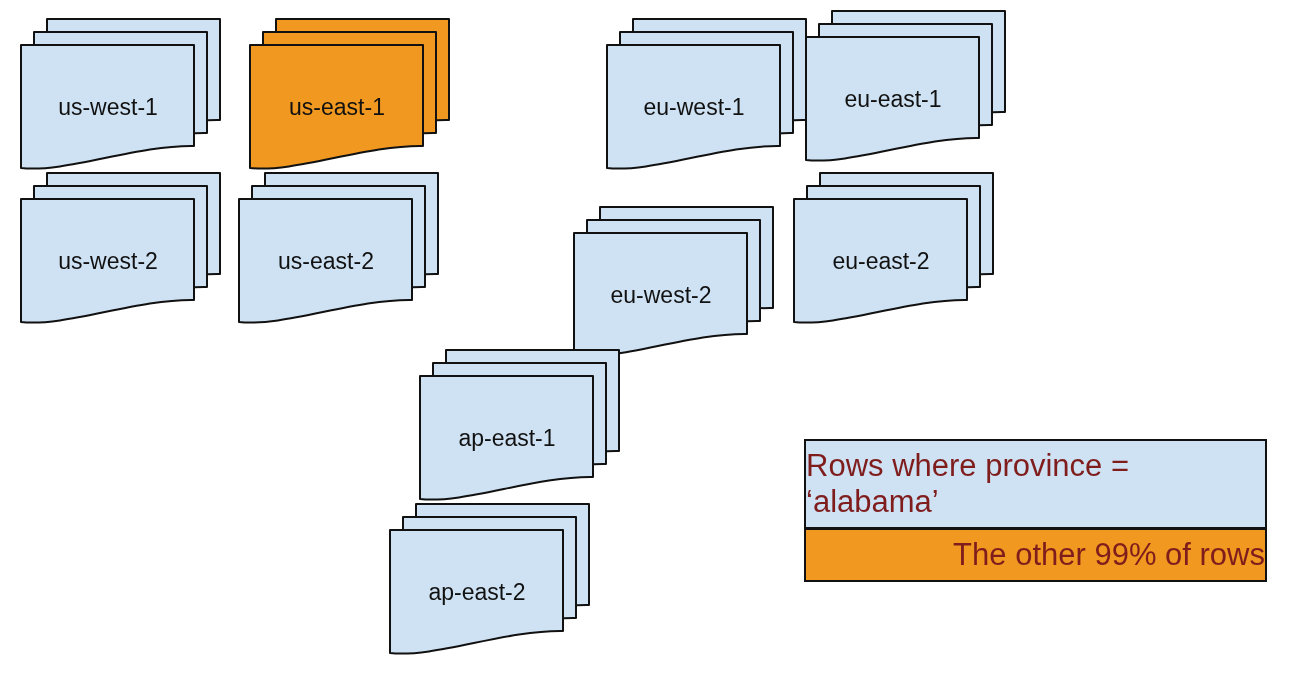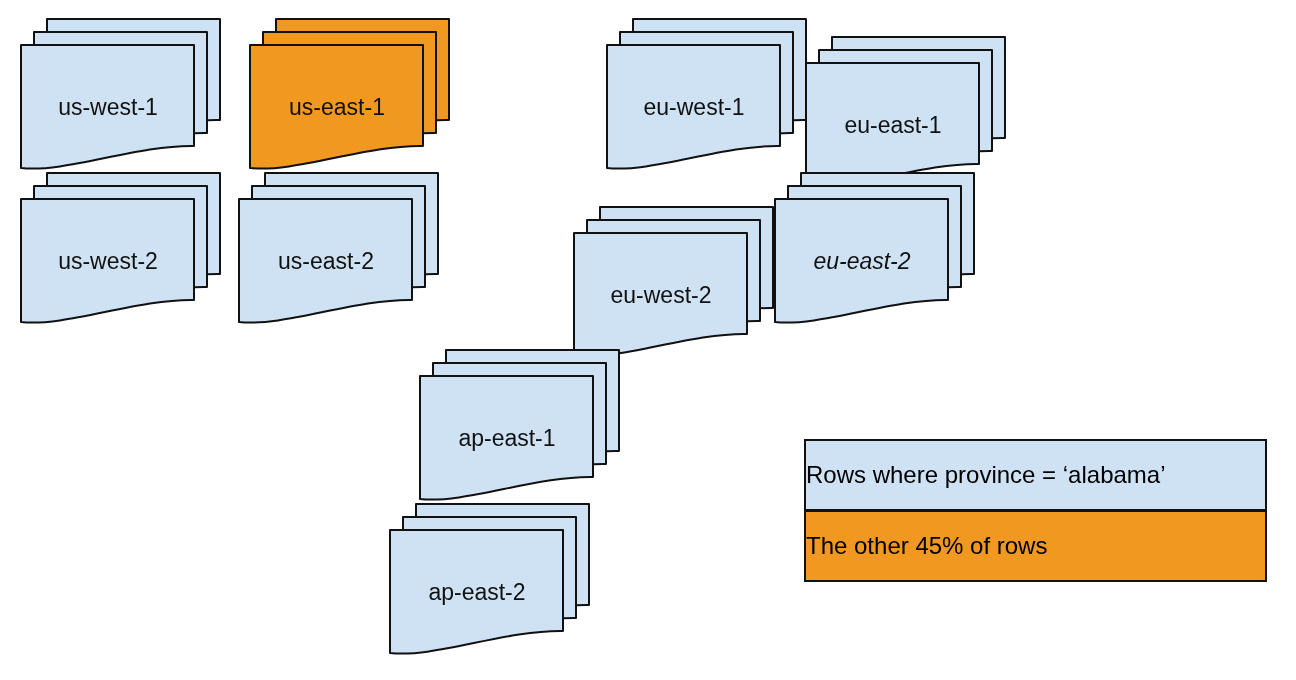--- a/index.html
+++ b/index.html
@@ -39,23 +39,23 @@
     position: absolute;
     box-sizing: border-box;
     border: 2px solid #111111;
     display: flex;
     flex-direction: column;
   }
   .legend-row {
     flex: 1 1 auto;
     display: flex;
     align-items: center;
-    justify-content: flex-start;
-    font-size: 24px;
-    color: #000000;
+    justify-content: flex-end;
+    font-size: 31px;
+    color: #7f1d1d;
   }
   .legend-row + .legend-row {
     border-top: 3px solid #111111;
   }
 </style>
 </head>
 <body>
 
 <div class="canvas">
   <div id="stacks-layer">
@@ -76,21 +76,21 @@
     </svg>
   </div>
       <div class="stack" style="left: 606px; top: 18px;">
     <svg width="203" height="155" viewBox="0 0 203 155">
       <path class="doc" transform="translate(27,1)" d="M0,0 H173 V101 C115,100 45,128 0,123 Z"></path>
       <path class="doc" transform="translate(14,14)" d="M0,0 H173 V101 C115,100 45,128 0,123 Z"></path>
       <path class="doc" transform="translate(1,27)" d="M0,0 H173 V101 C115,100 45,128 0,123 Z"></path>
       <text class="stack-label" x="88" y="89" text-anchor="middle" dominant-baseline="central">eu-west-1</text>
     </svg>
   </div>
-      <div class="stack" style="left: 805px; top: 36px;">
+      <div class="stack" style="left: 805px; top: 10px;">
     <svg width="203" height="155" viewBox="0 0 203 155">
       <path class="doc" transform="translate(27,1)" d="M0,0 H173 V101 C115,100 45,128 0,123 Z"></path>
       <path class="doc" transform="translate(14,14)" d="M0,0 H173 V101 C115,100 45,128 0,123 Z"></path>
       <path class="doc" transform="translate(1,27)" d="M0,0 H173 V101 C115,100 45,128 0,123 Z"></path>
       <text class="stack-label" x="88" y="89" text-anchor="middle" dominant-baseline="central">eu-east-1</text>
     </svg>
   </div>
       <div class="stack" style="left: 20px; top: 172px;">
     <svg width="203" height="155" viewBox="0 0 203 155">
       <path class="doc" transform="translate(27,1)" d="M0,0 H173 V101 C115,100 45,128 0,123 Z"></path>
@@ -108,21 +108,21 @@
     </svg>
   </div>
       <div class="stack" style="left: 573px; top: 172px; margin-top: 34px;">
     <svg width="203" height="155" viewBox="0 0 203 155">
       <path class="doc" transform="translate(27,1)" d="M0,0 H173 V101 C115,100 45,128 0,123 Z"></path>
       <path class="doc" transform="translate(14,14)" d="M0,0 H173 V101 C115,100 45,128 0,123 Z"></path>
       <path class="doc" transform="translate(1,27)" d="M0,0 H173 V101 C115,100 45,128 0,123 Z"></path>
       <text class="stack-label" x="88" y="89" text-anchor="middle" dominant-baseline="central">eu-west-2</text>
     </svg>
   </div>
-      <div class="stack" style="left: 774px; top: 172px; font-style: italic;">
+      <div class="stack" style="left: 793px; top: 172px;">
     <svg width="203" height="155" viewBox="0 0 203 155">
       <path class="doc" transform="translate(27,1)" d="M0,0 H173 V101 C115,100 45,128 0,123 Z"></path>
       <path class="doc" transform="translate(14,14)" d="M0,0 H173 V101 C115,100 45,128 0,123 Z"></path>
       <path class="doc" transform="translate(1,27)" d="M0,0 H173 V101 C115,100 45,128 0,123 Z"></path>
       <text class="stack-label" x="88" y="89" text-anchor="middle" dominant-baseline="central">eu-east-2</text>
     </svg>
   </div>
       <div class="stack" style="left: 402px; top: 349px; padding-left: 17px;">
     <svg width="203" height="155" viewBox="0 0 203 155">
       <path class="doc" transform="translate(27,1)" d="M0,0 H173 V101 C115,100 45,128 0,123 Z"></path>
@@ -139,16 +139,16 @@
       <text class="stack-label" x="88" y="89" text-anchor="middle" dominant-baseline="central">ap-east-2</text>
     </svg>
   </div>
     </div>
 
   <div class="legend" id="legend" style="left: 804px; top: 439px; width: 463px; height: 143px;">
     <div class="legend-row" id="legend-row-0" style="background: rgb(207, 226, 243);">
       <span>Rows where province = ‘alabama’</span>
     </div>
     <div class="legend-row" id="legend-row-1" style="background: rgb(240, 152, 31);">
-      <span>The other 45% of rows</span>
+      <span>The other 99% of rows</span>
     </div>
   </div>
 </div>
 
 </body></html>

